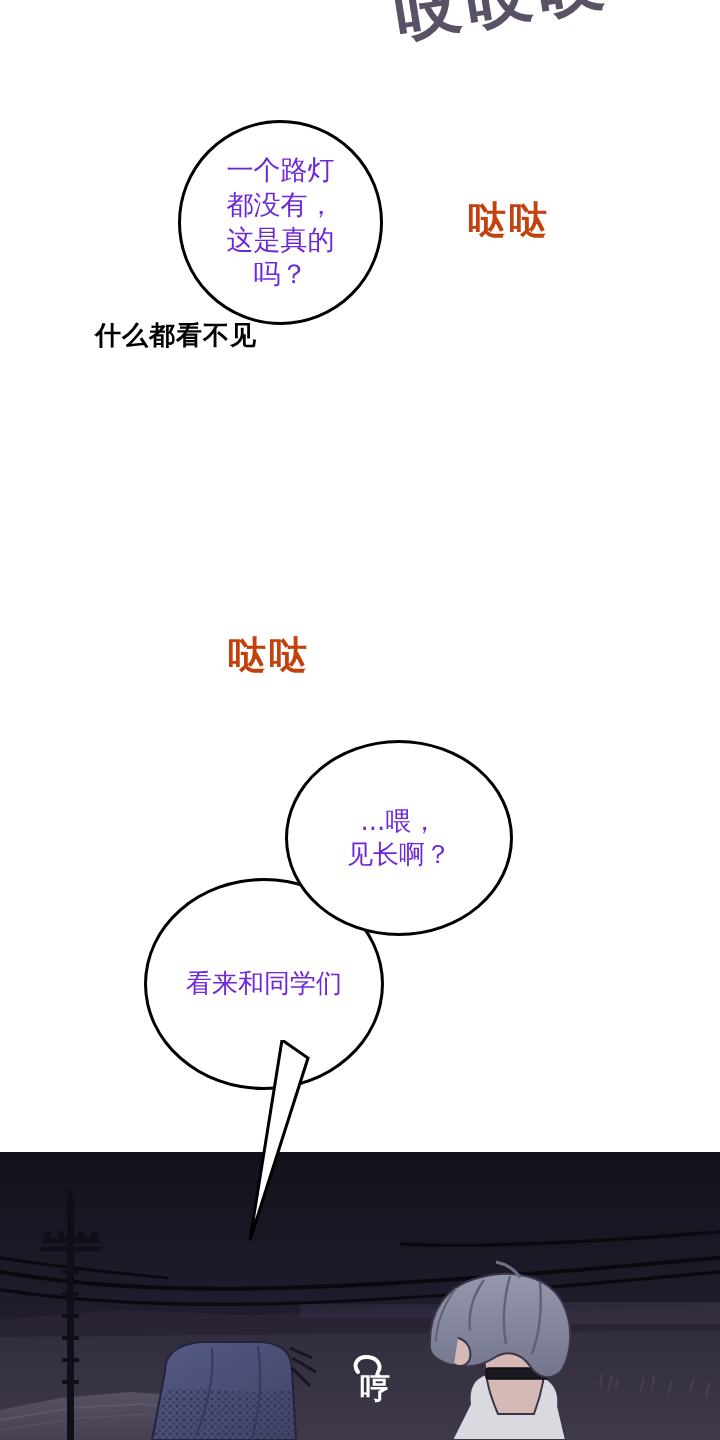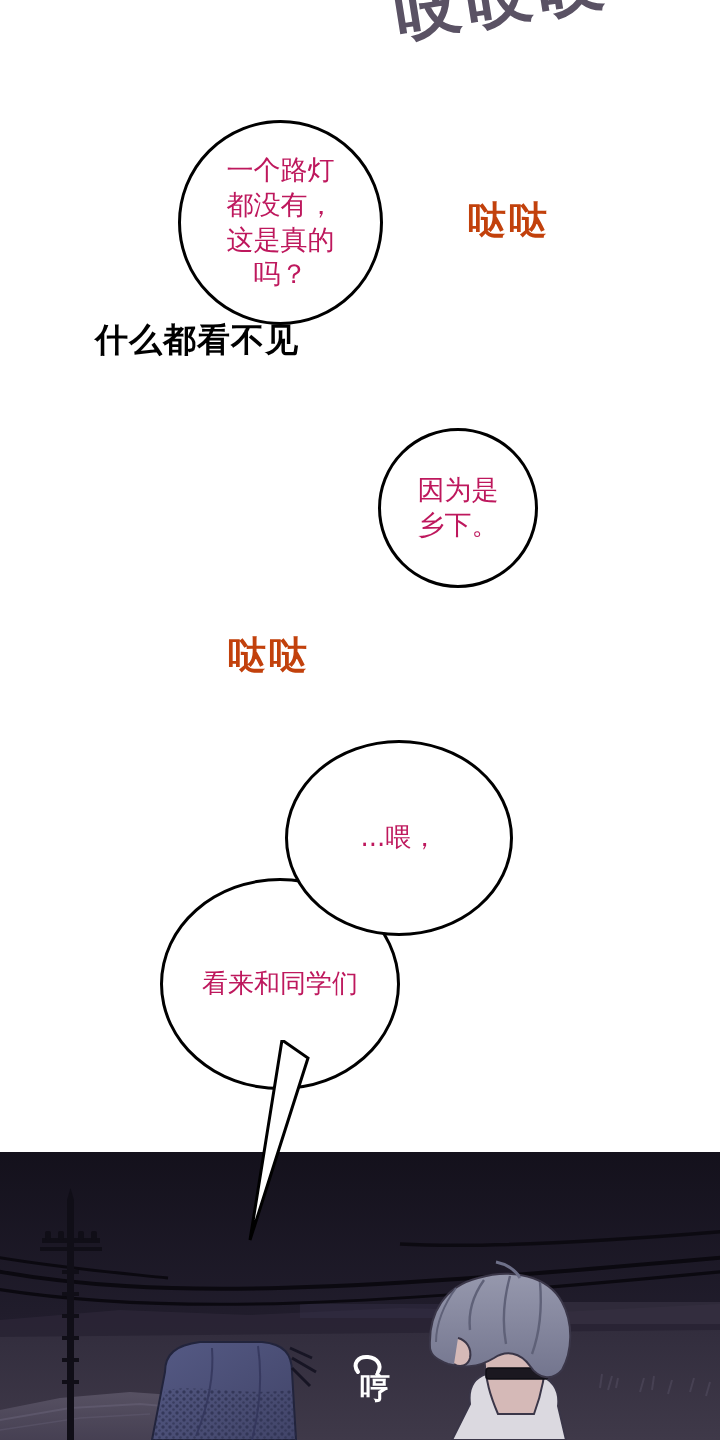--- a/index.html
+++ b/index.html
@@ -55,21 +55,21 @@
   .bubble {
     position: absolute;
     background: #ffffff;
     border: 3px solid #000000;
     border-radius: 50%;
     box-sizing: border-box;
     display: flex;
     align-items: center;
     justify-content: center;
     text-align: center;
-    color: #be185d;
+    color: #6d28d9;
     line-height: 1.28;
     font-family: "DejaVu Sans", sans-serif;
     font-weight: 400;
   }
 
   #bubble-1 {
     left: 178px;
     top: 120px;
     width: 205px;
     height: 205px;
@@ -89,34 +89,34 @@
   
   #bubble-3a {
     left: 285px;
     top: 740px;
     width: 228px;
     height: 196px;
     font-size: 26px;
     z-index: 4;
   }
   #bubble-3b {
-    left: 160px;
+    left: 144px;
     top: 878px;
     width: 240px;
     height: 212px;
     font-size: 26px;
     z-index: 3;
   }
 
   
   #narration-1 {
     position: absolute;
     left: 95px;
     top: 318px;
-    font-size: 33px;
+    font-size: 26px;
     color: #000000;
     font-family: "DejaVu Sans", sans-serif;
     font-weight: 700;
     letter-spacing: 1px;
     white-space: nowrap;
     z-index: 5;
   }
 
   
   #bubble-tail {
@@ -165,32 +165,27 @@
       <div>都没有，</div>
       <div>这是真的</div>
       <div>吗？</div>
     </div>
   </div>
 
   <div id="narration-1">什么都看不见</div>
 
   <div class="sfx sfx-step" id="sfx-step-1">哒哒</div>
 
-  <div class="bubble" id="bubble-2">
-    <div>
-      <div>因为是</div>
-      <div>乡下。</div>
-    </div>
-  </div>
 
   <div class="sfx sfx-step" id="sfx-step-2">哒哒</div>
 
   <div class="bubble" id="bubble-3a">
     <div>
       <div>...喂，</div>
+      <div>见长啊？</div>
     </div>
   </div>
 
   <div class="bubble" id="bubble-3b">
     <div>
       <div>看来和同学们</div>
     </div>
   </div>
 
   <svg id="bubble-tail" viewBox="0 0 120 210">

